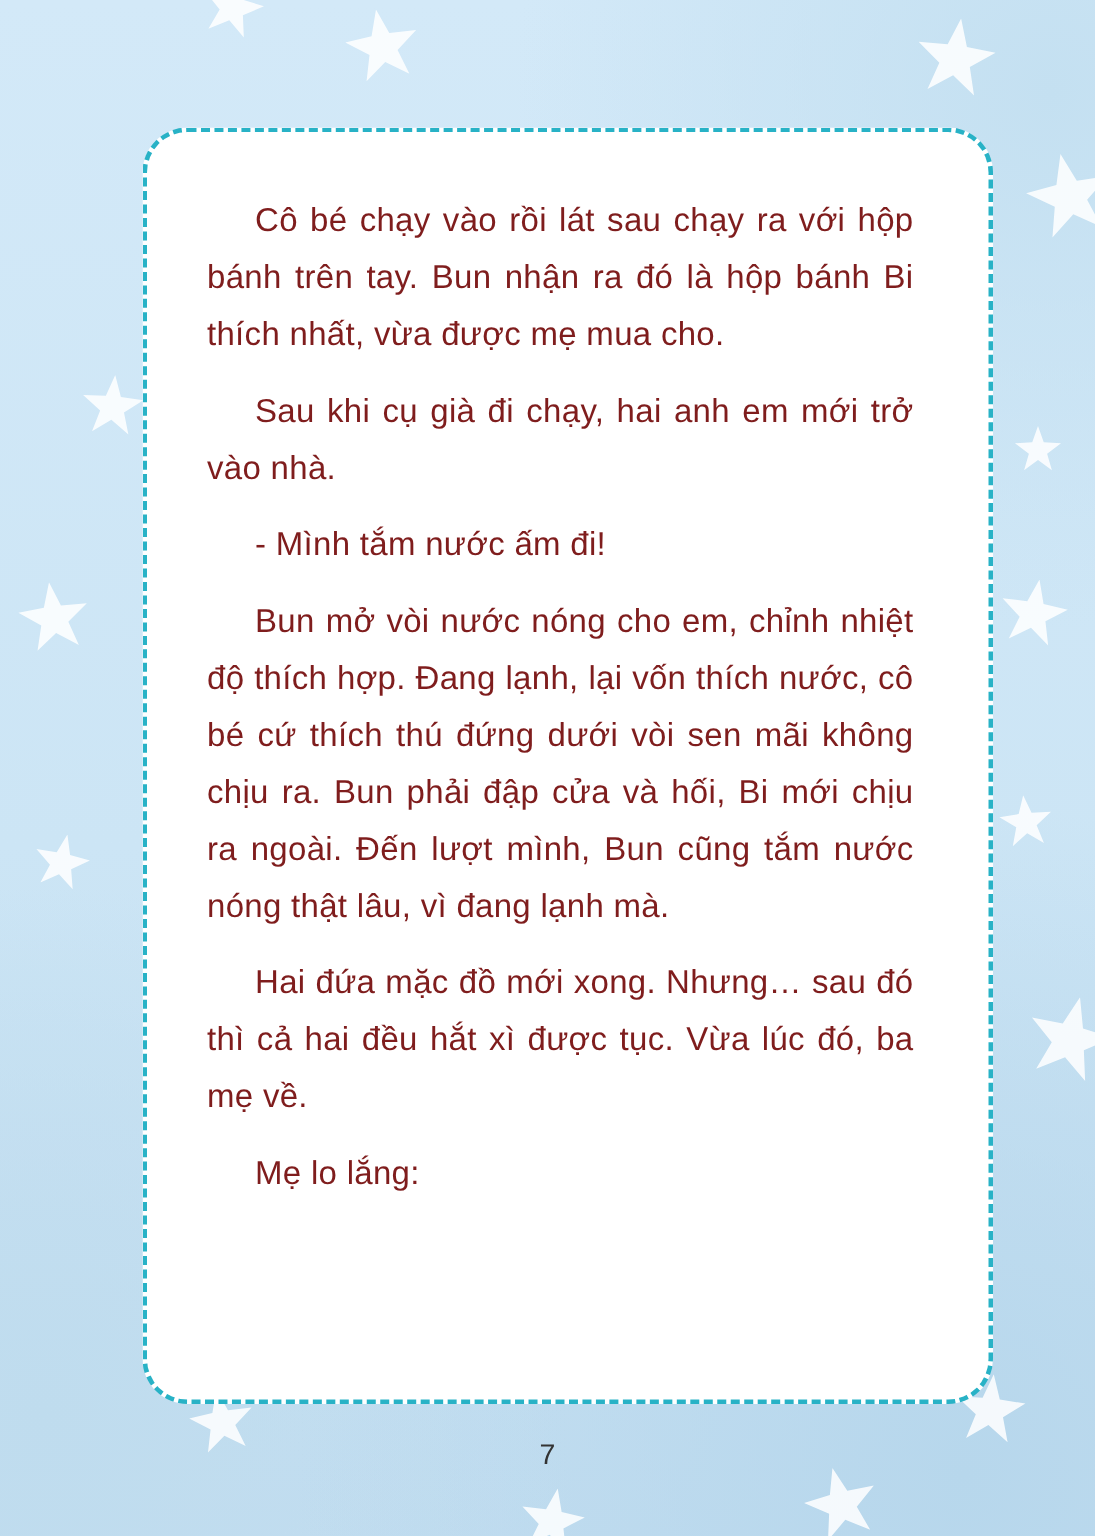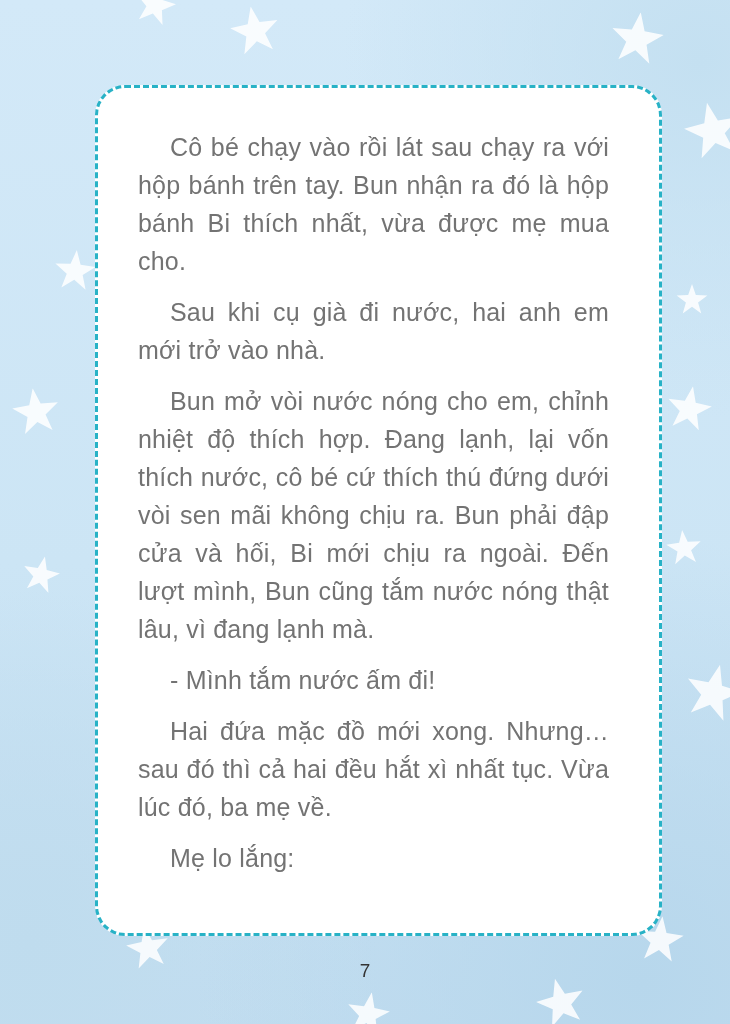--- a/index.html
+++ b/index.html
@@ -52,23 +52,23 @@
     box-sizing: border-box;
     background: #ffffff;
     border: 3px dashed #28b2c6;
     border-radius: 30px;
     padding: 40px 38px 30px 40px;
     z-index: 2;
   }
 
   .card p {
     margin: 0 12px 13px 0;
-    font-size: 25px;
+    font-size: 22px;
     line-height: 38px;
-    color: #737373;
+    color: #7f1d1d;
     text-align: justify;
     text-indent: 32px;
     letter-spacing: 0.2px;
   }
 
   .page-number {
     position: absolute;
     left: 0;
     bottom: 42px;
     width: 100%;
@@ -94,22 +94,22 @@
   <span class="star s9"></span>
   <span class="star s10"></span>
   <span class="star s11"></span>
   <span class="star s12"></span>
   <span class="star s13"></span>
   <span class="star s14"></span>
   <span class="star s15"></span>
 
   <div class="card">
     <p>Cô bé chạy vào rồi lát sau chạy ra với hộp bánh trên tay. Bun nhận ra đó là hộp bánh Bi thích nhất, vừa được mẹ mua cho.</p>
-    <p>Sau khi cụ già đi nước, hai anh em mới trở vào nhà.</p>
+    <p>Sau khi cụ già đi chạy, hai anh em mới trở vào nhà.</p>
+    <p>- Mình tắm nước ấm đi!</p>
     <p>Bun mở vòi nước nóng cho em, chỉnh nhiệt độ thích hợp. Đang lạnh, lại vốn thích nước, cô bé cứ thích thú đứng dưới vòi sen mãi không chịu ra. Bun phải đập cửa và hối, Bi mới chịu ra ngoài. Đến lượt mình, Bun cũng tắm nước nóng thật lâu, vì đang lạnh mà.</p>
-    <p>- Mình tắm nước ấm đi!</p>
-    <p>Hai đứa mặc đồ mới xong. Nhưng… sau đó thì cả hai đều hắt xì nhất tục. Vừa lúc đó, ba mẹ về.</p>
+    <p>Hai đứa mặc đồ mới xong. Nhưng… sau đó thì cả hai đều hắt xì được tục. Vừa lúc đó, ba mẹ về.</p>
     <p>Mẹ lo lắng:</p>
   </div>
 
   <div class="page-number">7</div>
 
 </div>
 
 </body></html>

